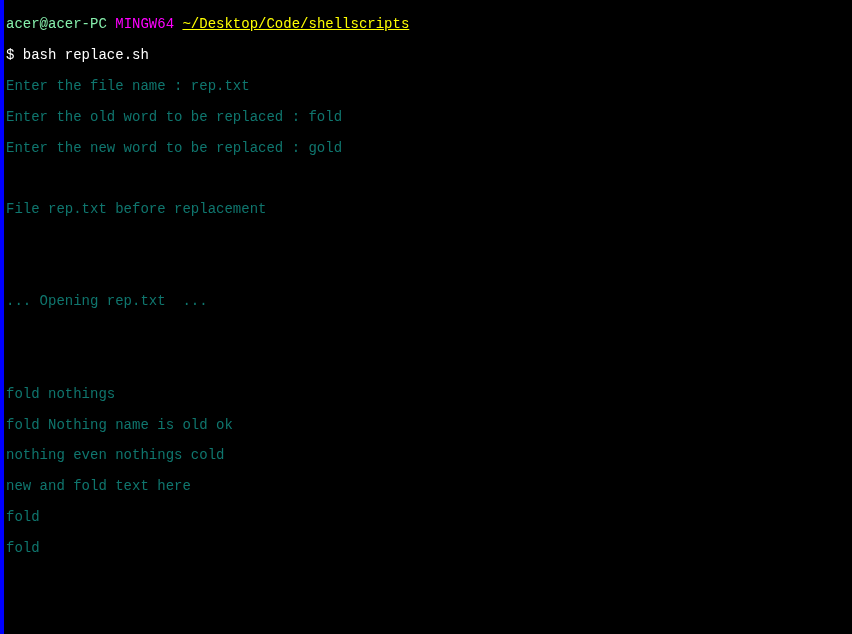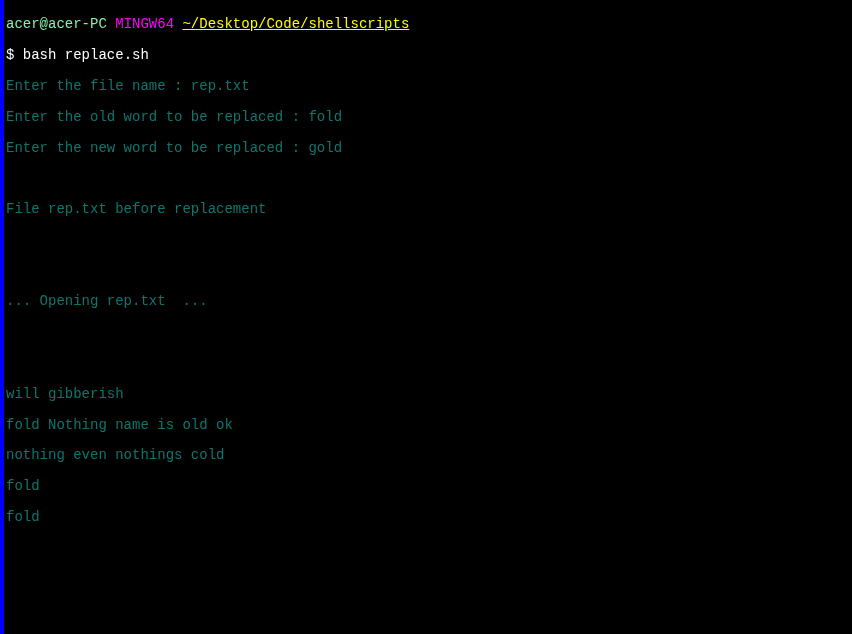--- a/index.html
+++ b/index.html
@@ -42,23 +42,24 @@
 <span class="line output">Enter the file name : rep.txt</span>
 <span class="line output">Enter the old word to be replaced : fold</span>
 <span class="line output">Enter the new word to be replaced : gold</span>
 <span class="line"> </span>
 <span class="line output">File rep.txt before replacement</span>
 <span class="line"> </span>
 <span class="line"> </span>
 <span class="line output">... Opening rep.txt  ...</span>
 <span class="line"> </span>
 <span class="line"> </span>
-<span class="line output">will gibberish</span>
+<span class="line output">fold nothings</span>
 <span class="line output">fold Nothing name is old ok</span>
 <span class="line output">nothing even nothings cold</span>
+<span class="line output">new and fold text here</span>
 <span class="line output">fold</span>
 <span class="line output">fold</span>
 <span class="line"> </span>
 <span class="line"> </span>
 
 
 
 
 
 

